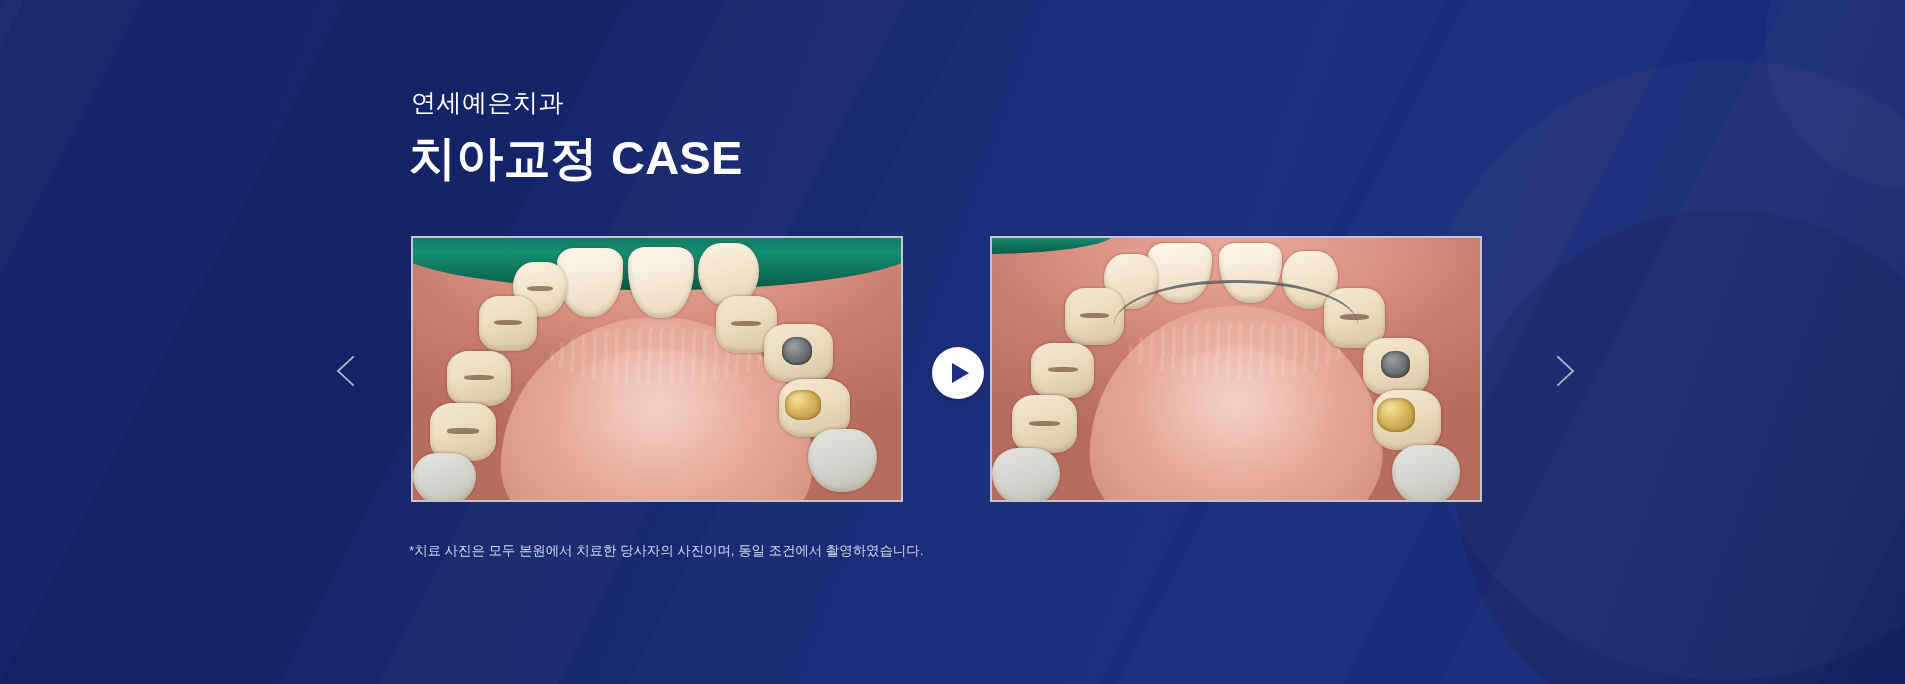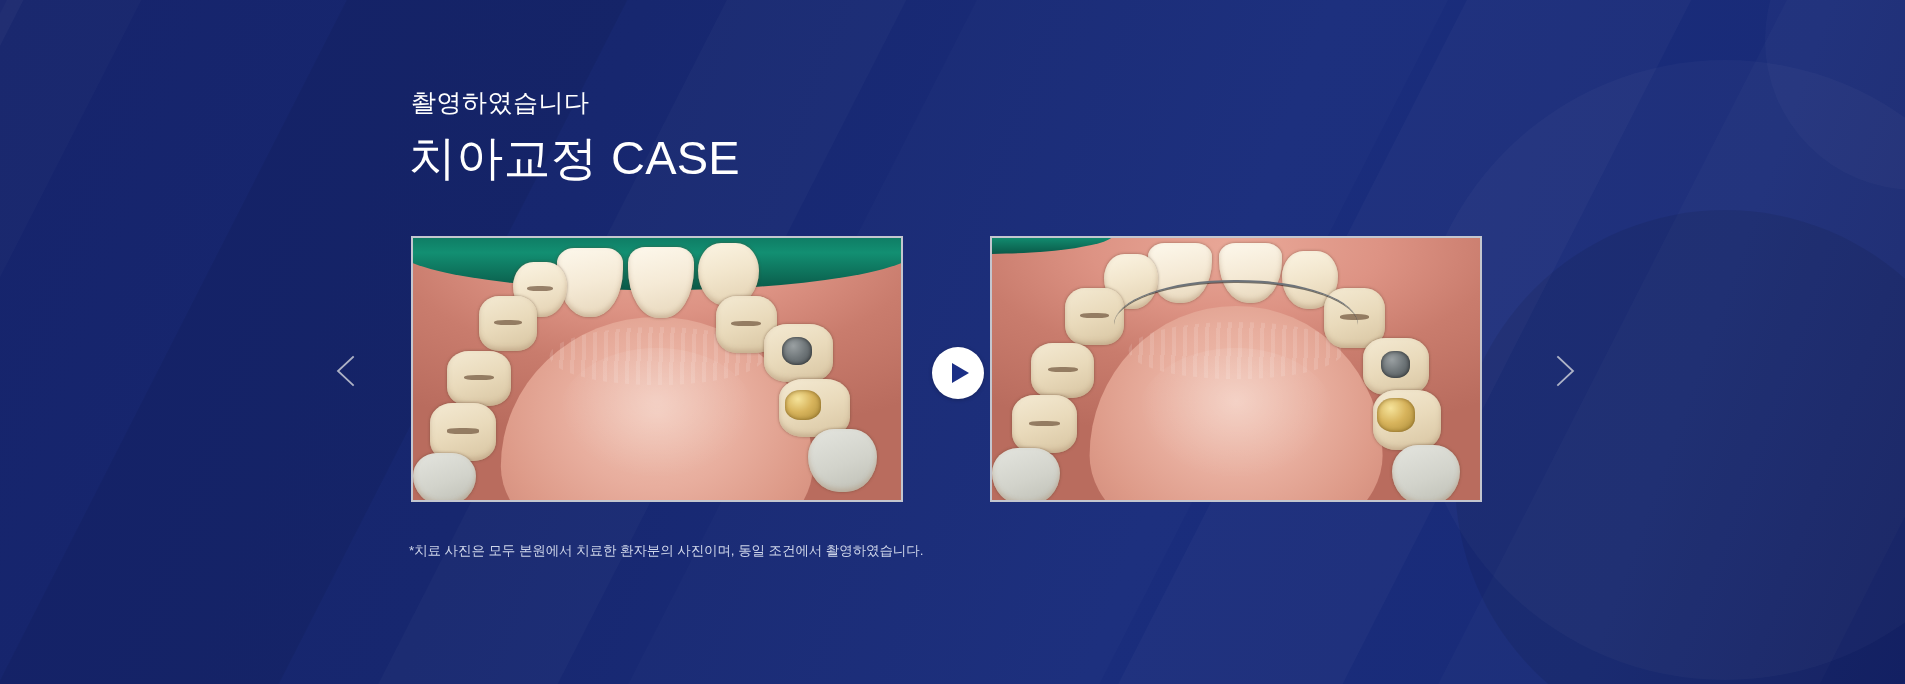--- a/index.html
+++ b/index.html
@@ -39,21 +39,21 @@
   .c3 { width:300px; height:300px; right:-160px; top:-110px;background:rgba(255,255,255,.022); }
 
   
   .clinic-name {
     position:absolute; left:411px; top:87px;
     font-size:25px; font-weight:400; color:#ffffff;
     letter-spacing:.5px; line-height:1.2;
   }
   .case-title {
     position:absolute; left:409px; top:132px;
-    font-size:47px; font-weight:400; color:#ffffff;
+    font-size:47px; font-weight:700; color:#ffffff;
     letter-spacing:.2px; line-height:1.12;
     white-space:nowrap;
   }
 
   
   .photo-frame {
     position:absolute; top:236px;
     width:492px; height:266px;
     border:2px solid #c3c6cf;
     background:#000;
@@ -179,21 +179,21 @@
   <div class="band b2"></div>
   <div class="band b3"></div>
   <div class="band b4"></div>
   <div class="band b5"></div>
   <div class="band b6"></div>
   <div class="band b7"></div>
   <div class="circ c3"></div>
   <div class="circ c1"></div>
   <div class="circ c2"></div>
 
-  <div class="clinic-name">촬영하였습니다</div>
+  <div class="clinic-name">연세예은치과</div>
   <h1 class="case-title">치아교정 CASE</h1>
 
   <div class="photo-frame photo-left" aria-label="교정 전 상악 교합면 구내 사진">
     <div class="photo-canvas">
       <div class="lip"></div>
       <div class="drape"></div>
       <div class="palate"></div>
       <div class="rugae"></div>
       <div class="palate-shade"></div>
       <div class="arch">
@@ -273,16 +273,16 @@
       <polyline points="28,9 13,23 28,37" fill="none" stroke="#c8cbd6" stroke-width="1.8" stroke-linecap="square" stroke-linejoin="miter"></polyline>
     </svg>
   </div>
   <div class="nav-arrow nav-next" aria-label="다음">
     <svg viewBox="0 0 46 46">
       <polyline points="18,9 33,23 18,37" fill="none" stroke="#c8cbd6" stroke-width="1.8" stroke-linecap="square" stroke-linejoin="miter"></polyline>
     </svg>
   </div>
 
   <div class="disclaimer">
-    <div>*치료 사진은 모두 본원에서 치료한 환자분의 사진이며, 동일 조건에서 촬영하였습니다.</div>
+    <div>*치료 사진은 모두 본원에서 치료한 당사자의 사진이며, 동일 조건에서 촬영하였습니다.</div>
   </div>
 
 </div>
 
 </body></html>

